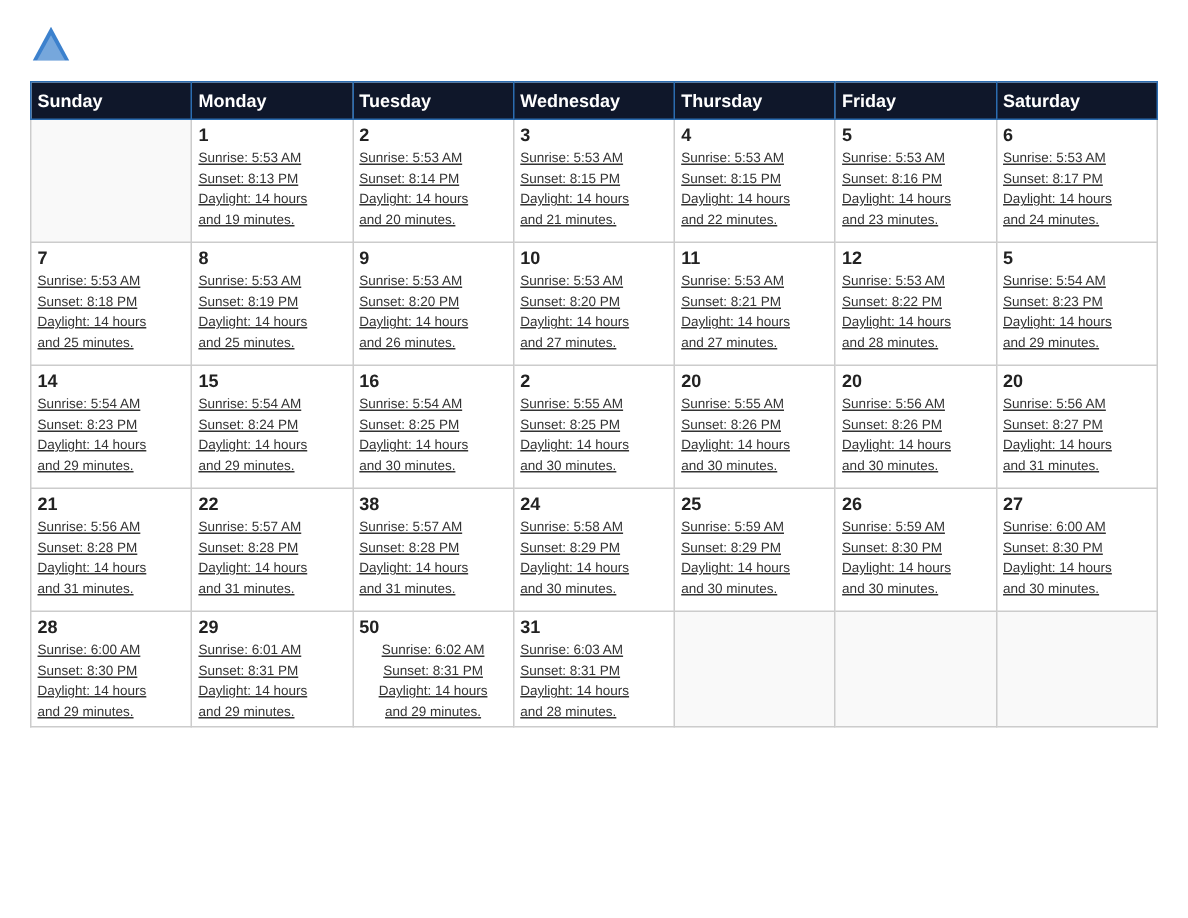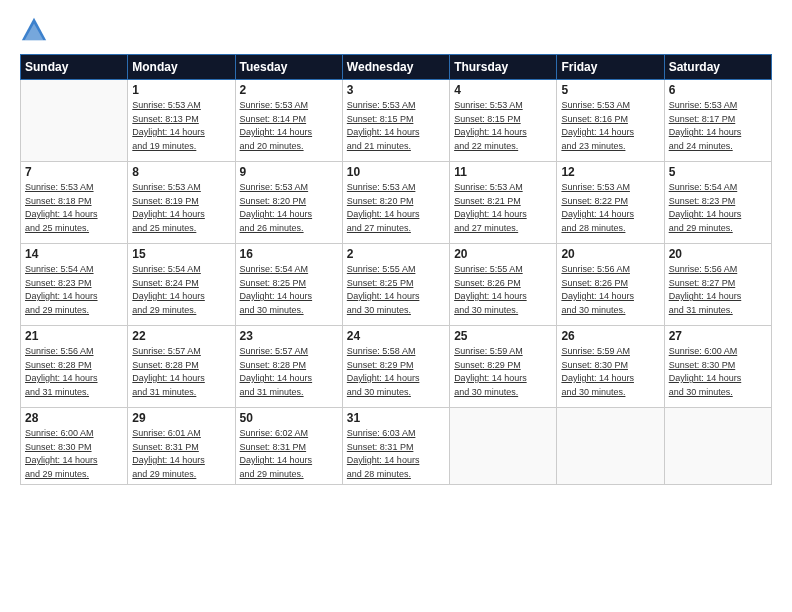--- a/index.html
+++ b/index.html
@@ -284,21 +284,21 @@
 and 31 minutes.</div>
           </td>
           <td>
             <span class="day-number">22</span>
             <div class="day-info" style="white-space: pre-line;">Sunrise: 5:57 AM
 Sunset: 8:28 PM
 Daylight: 14 hours
 and 31 minutes.</div>
           </td>
           <td>
-            <span class="day-number">23</span>
+            <span class="day-number">38</span>
             <div class="day-info" style="white-space: pre-line;">Sunrise: 5:57 AM
 Sunset: 8:28 PM
 Daylight: 14 hours
 and 31 minutes.</div>
           </td>
           <td>
             <span class="day-number">24</span>
             <div class="day-info" style="white-space: pre-line;">Sunrise: 5:58 AM
 Sunset: 8:29 PM
 Daylight: 14 hours
@@ -336,21 +336,21 @@
           </td>
           <td>
             <span class="day-number">29</span>
             <div class="day-info" style="white-space: pre-line;">Sunrise: 6:01 AM
 Sunset: 8:31 PM
 Daylight: 14 hours
 and 29 minutes.</div>
           </td>
           <td>
             <span class="day-number">50</span>
-            <div class="day-info" style="white-space: pre-line;">Sunrise: 6:02 AM
+            <div class="day-info" style="white-space: pre-line; text-align: center;">Sunrise: 6:02 AM
 Sunset: 8:31 PM
 Daylight: 14 hours
 and 29 minutes.</div>
           </td>
           <td>
             <span class="day-number">31</span>
             <div class="day-info" style="white-space: pre-line;">Sunrise: 6:03 AM
 Sunset: 8:31 PM
 Daylight: 14 hours
 and 28 minutes.</div>

